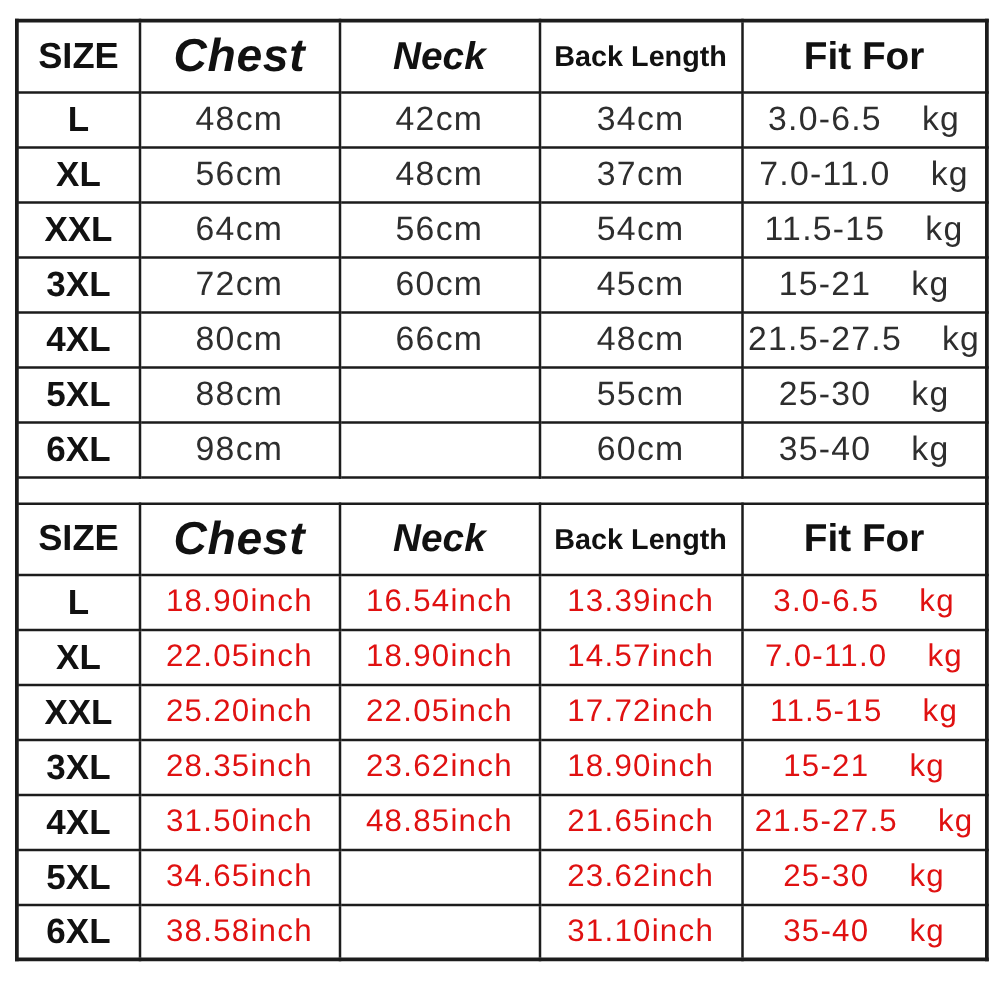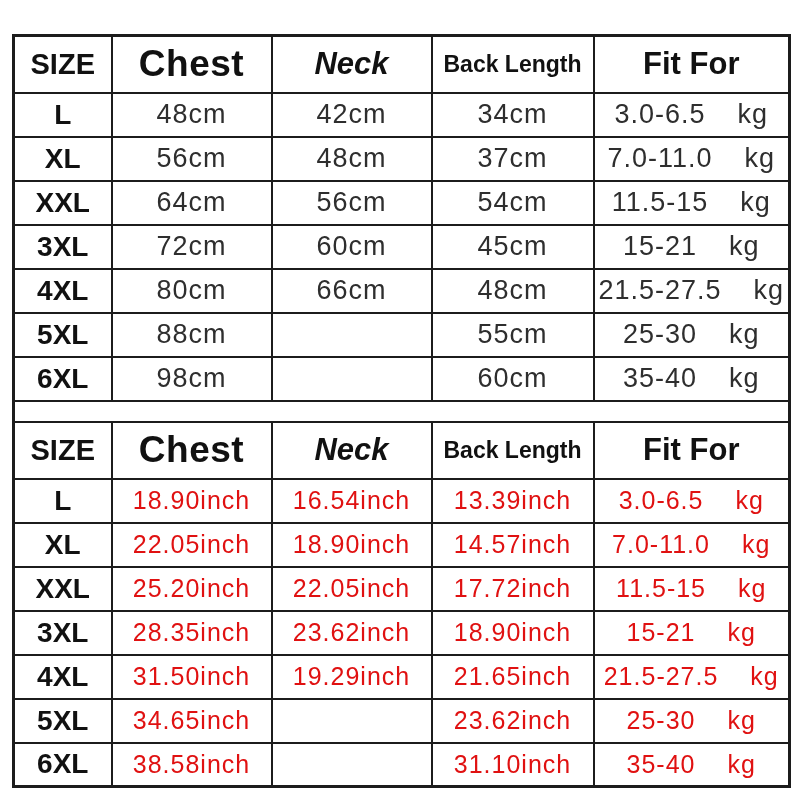--- a/index.html
+++ b/index.html
@@ -1,31 +1,31 @@
 <!DOCTYPE html>
 <html><head>
 <meta charset="utf-8">
 <style>
   html,body{margin:0;padding:0;background:#ffffff;}
   body{width:800px;height:800px;position:relative;font-family:"Liberation Sans",sans-serif;}
-  .wrap{position:absolute;left:12px;top:34px;border-radius:28px;}
+  .wrap{position:absolute;left:12px;top:15px;border-radius:28px;}
   table{border-collapse:collapse;table-layout:fixed;width:776px;border:3px solid #1c1c1c;}
   col.c-size{width:98px;}
   col.c-chest{width:160px;}
   col.c-neck{width:160px;}
   col.c-back{width:162px;}
   col.c-fit{width:196px;}
   td,th{border:2px solid #1c1c1c;text-align:center;vertical-align:middle;padding:0;overflow:hidden;white-space:nowrap;}
   tr.hdr{height:57px;}
   tr.r{height:44px;}
   tr.sp{height:21px;}
   tr.sp td{border-left:none;border-right:none;}
   th{font-weight:bold;color:#111111;}
   .h-size{font-size:29px;}
-  .h-chest{font-size:37px;letter-spacing:.5px;}
+  .h-chest{font-size:37px;letter-spacing:.5px;font-style:italic;}
   .h-neck{font-size:31px;font-style:italic;}
   .h-back{font-size:23px;}
   .h-fit{font-size:31px;}
   td.c{font-size:27px;color:#2e2e2e;letter-spacing:1px;}
   td.size{font-weight:bold;color:#111111;font-size:28px;letter-spacing:0;}
   .u{margin-left:0;}
   td.fit .u{margin-left:32px;margin-top:35px;}
   tbody.inch td.c{color:#e01111;font-weight:normal;font-size:25px;}
   tbody.inch td.size{color:#111111;font-weight:bold;font-size:28px;}
 </style>
@@ -139,21 +139,21 @@
     <tr class="r">
       <td class="c size">3XL</td>
       <td class="c"><span class="v">28.35</span><span class="u">inch</span></td>
       <td class="c"><span class="v">23.62</span><span class="u">inch</span></td>
       <td class="c"><span class="v">18.90</span><span class="u">inch</span></td>
       <td class="c fit"><span class="v">15-21</span><span class="u">kg</span></td>
     </tr>
     <tr class="r">
       <td class="c size">4XL</td>
       <td class="c"><span class="v">31.50</span><span class="u">inch</span></td>
-      <td class="c"><span class="v">19.29</span><span class="u">inch</span></td>
+      <td class="c"><span class="v">48.85</span><span class="u">inch</span></td>
       <td class="c"><span class="v">21.65</span><span class="u">inch</span></td>
       <td class="c fit"><span class="v">21.5-27.5</span><span class="u">kg</span></td>
     </tr>
     <tr class="r">
       <td class="c size">5XL</td>
       <td class="c"><span class="v">34.65</span><span class="u">inch</span></td>
       <td class="c"><span class="v"></span><span class="u"></span></td>
       <td class="c"><span class="v">23.62</span><span class="u">inch</span></td>
       <td class="c fit"><span class="v">25-30</span><span class="u">kg</span></td>
     </tr>

